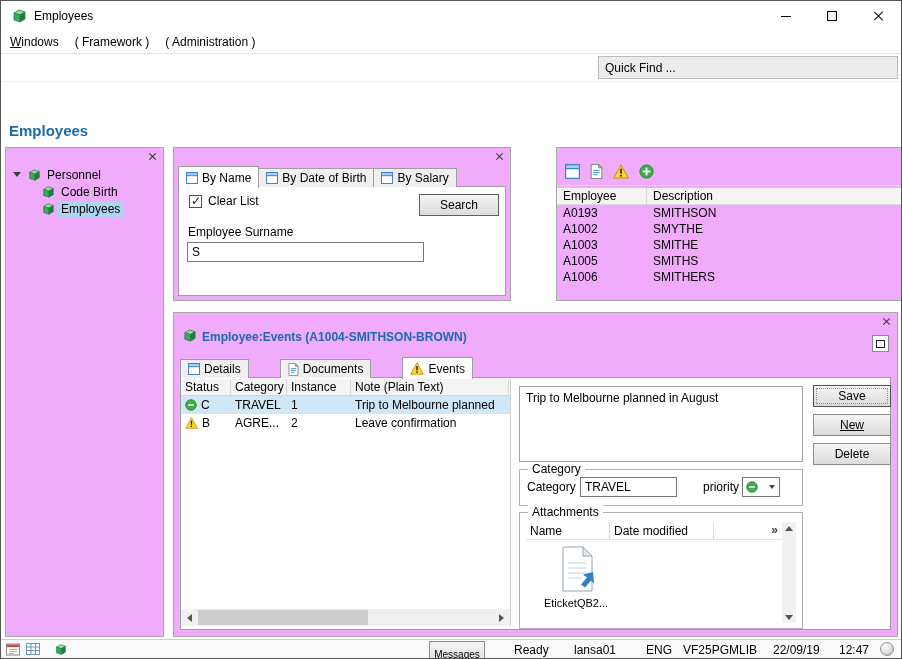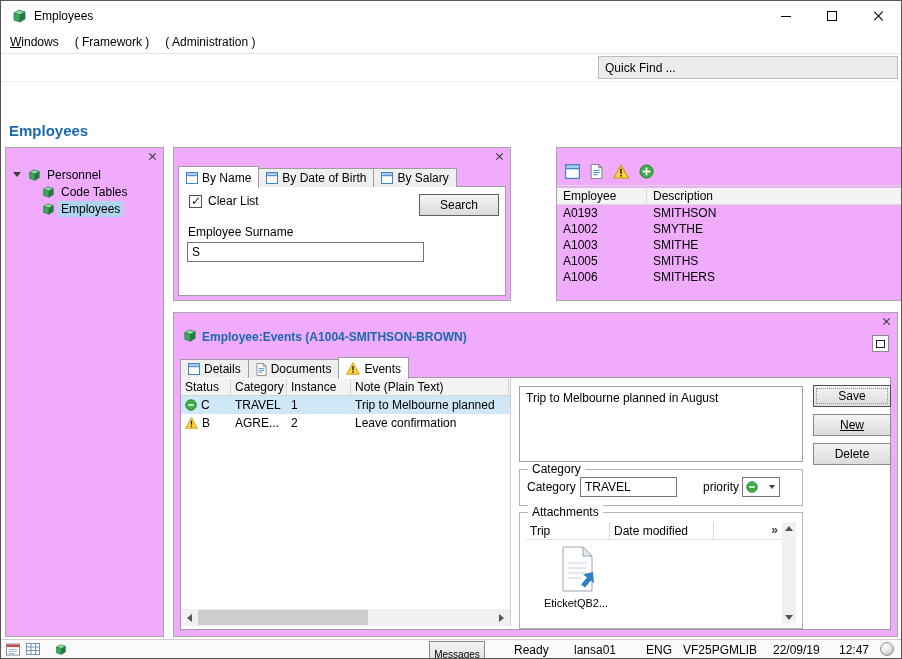--- a/index.html
+++ b/index.html
@@ -86,21 +86,21 @@
 .tri-left{width:0;height:0;border-top:4px solid transparent;border-bottom:4px solid transparent;border-right:5px solid #555;}
 .tri-right{width:0;height:0;border-top:4px solid transparent;border-bottom:4px solid transparent;border-left:5px solid #555;}
 .vthumb{position:absolute;left:1px;right:1px;top:16px;height:36px;background:#cdcdcd;}
 
 
 .events-panel{left:172px;top:311px;width:725px;height:325px;}
 .events-header-icon{position:absolute;left:8px;top:15px;}
 .events-title{position:absolute;left:28px;top:17px;font-weight:bold;color:#1a6aae;}
 .restore-btn{position:absolute;right:8px;top:22px;width:17px;height:17px;border:1px solid #8a8a8a;background:#fff;display:flex;align-items:center;justify-content:center;}
 .restore-glyph{width:9px;height:8px;border:1px solid #222;}
-.events-panel .tabstrip{left:6px;top:43px;height:22px;}
+.events-panel .tabstrip{left:6px;top:43px;height:22px;gap:32px;}
 .events-panel .tab-page{left:6px;top:64px;width:711px;height:253px;}
 
 
 .ev-grid{position:absolute;left:0;top:1px;width:330px;height:247px;border-right:1px solid #cfcfcf;}
 .ev-header{display:flex;height:17px;background:#f3f3f3;border-bottom:1px solid #d5d5d5;}
 .ev-header .col{border-right:1px solid #d5d5d5;padding:1px 4px;overflow:hidden;white-space:nowrap;}
 .ev-col-status{width:50px;}
 .ev-col-cat{width:56px;}
 .ev-col-inst{width:64px;}
 .ev-col-note{width:158px;}
@@ -254,21 +254,21 @@
         <span class="expander"></span>
         <svg width="14" height="14">
             <use href="#sym-cube"></use>
           </svg>
         <span class="tree-label">Personnel</span>
       </div>
       <div class="tree-row child">
         <svg width="14" height="14">
             <use href="#sym-cube"></use>
           </svg>
-        <span class="tree-label">Code Tables</span>
+        <span class="tree-label">Code Birth</span>
       </div>
       <div class="tree-row child">
         <svg width="14" height="14">
             <use href="#sym-cube"></use>
           </svg>
         <span class="tree-label selected">Employees</span>
       </div>
     </div>
   </div>
 
@@ -443,21 +443,21 @@
               <use href="#sym-green-dash"></use>
             </svg>
           <span class="combo-arrow"></span>
         </div>
       </div>
 
       <div class="groupbox attachments-group">
         <span class="groupbox-legend">Attachments</span>
         <div class="att-list">
           <div class="att-header">
-            <div class="col att-col-name">Trip</div>
+            <div class="col att-col-name">Name</div>
             <div class="col att-col-date">Date modified</div>
             <span class="att-overflow">»</span>
           </div>
           <div class="att-file">
             <svg width="40" height="46">
                 <use href="#sym-file"></use>
               </svg>
             <div class="att-file-label">EticketQB2...</div>
           </div>
           <div class="att-scroll">

